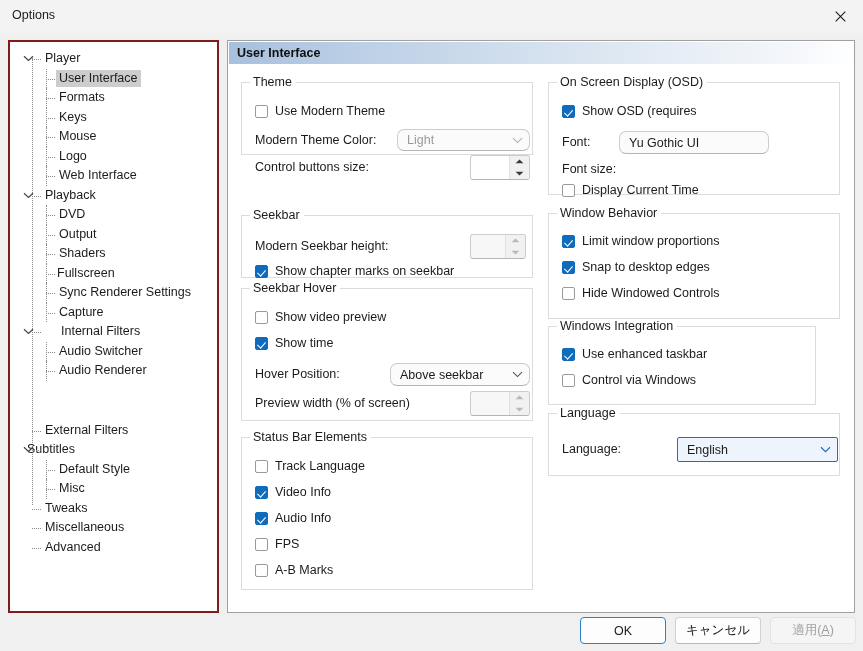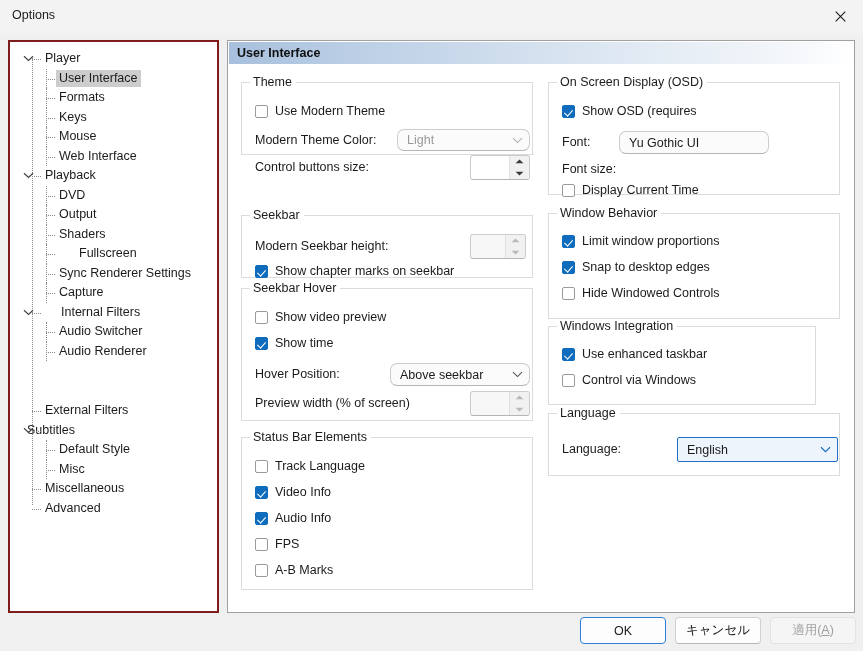--- a/index.html
+++ b/index.html
@@ -279,20 +279,25 @@
             <span class="lbl">Keys</span>
           </div>
           <div class="tree-row" style="padding-left: 46px;">
             <span class="dash" style="left: 36px; top: 10px;"></span>
             <span class="dotline" style="left: 36px; top: 0px; height: 19.5px;"></span>
             <span class="lbl">Mouse</span>
           </div>
           <div class="tree-row" style="padding-left: 46px;">
             <span class="dash" style="left: 36px; top: 10px;"></span>
             <span class="dotline" style="left: 36px; top: 0px; height: 19.5px;"></span>
+            <span class="lbl">Logo</span>
+          </div>
+          <div class="tree-row" style="padding-left: 46px;">
+            <span class="dash" style="left: 36px; top: 10px;"></span>
+            <span class="dotline" style="left: 36px; top: 0px; height: 19.5px;"></span>
             <span class="lbl">Web Interface</span>
           </div>
           <div class="tree-row" style="padding-left: 32px;">
             <span class="chev" style="left: 12px; top: 3px;">
               <svg width="11" height="7" viewBox="0 0 11 7">
                 <path d="M1 1.3 L5.5 5.5 L10 1.3" stroke="#444" stroke-width="1.2" fill="none"></path>
               </svg>
             </span>
             <span class="dash" style="left: 22px; top: 10px;"></span>
             <span class="lbl">Playback</span>
@@ -305,21 +310,21 @@
           <div class="tree-row" style="padding-left: 46px;">
             <span class="dash" style="left: 36px; top: 10px;"></span>
             <span class="dotline" style="left: 36px; top: 0px; height: 19.5px;"></span>
             <span class="lbl">Output</span>
           </div>
           <div class="tree-row" style="padding-left: 46px;">
             <span class="dash" style="left: 36px; top: 10px;"></span>
             <span class="dotline" style="left: 36px; top: 0px; height: 19.5px;"></span>
             <span class="lbl">Shaders</span>
           </div>
-          <div class="tree-row" style="padding-left: 66px; align-items: center;">
+          <div class="tree-row" style="padding-left: 44px; align-items: center;">
             <span class="dash" style="left: 36px; top: 10px;"></span>
             <span class="dotline" style="left: 36px; top: 0px; height: 19.5px;"></span>
             <span class="lbl">Fullscreen</span>
           </div>
           <div class="tree-row" style="padding-left: 46px;">
             <span class="dash" style="left: 36px; top: 10px;"></span>
             <span class="dotline" style="left: 36px; top: 0px; height: 19.5px;"></span>
             <span class="lbl">Sync Renderer Settings</span>
           </div>
           <div class="tree-row" style="padding-left: 46px;">
@@ -361,20 +366,24 @@
           </div>
           <div class="tree-row" style="padding-left: 46px;">
             <span class="dash" style="left: 36px; top: 10px;"></span>
             <span class="dotline" style="left: 36px; top: 0px; height: 19.5px;"></span>
             <span class="lbl">Default Style</span>
           </div>
           <div class="tree-row" style="padding-left: 46px;">
             <span class="dash" style="left: 36px; top: 10px;"></span>
             <span class="dotline" style="left: 36px; top: 0px; height: 19.5px;"></span>
             <span class="lbl">Misc</span>
+          </div>
+          <div class="tree-row" style="padding-left: 32px;">
+            <span class="dash" style="left: 22px; top: 10px;"></span>
+            <span class="lbl">Tweaks</span>
           </div>
           <div class="tree-row" style="padding-left: 32px;">
             <span class="dash" style="left: 22px; top: 10px;"></span>
             <span class="lbl">Miscellaneous</span>
           </div>
           <div class="tree-row" style="padding-left: 32px;">
             <span class="dash" style="left: 22px; top: 10px;"></span>
             <span class="lbl">Advanced</span>
           </div>
         </div>

